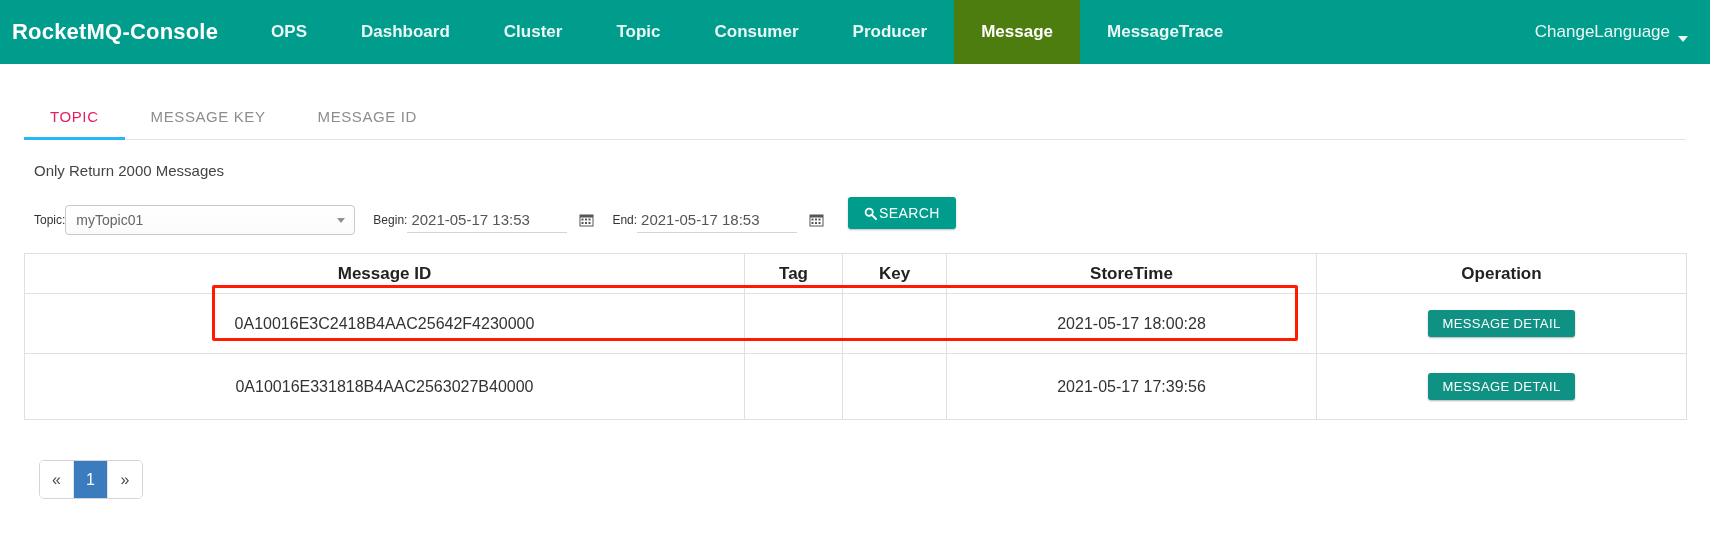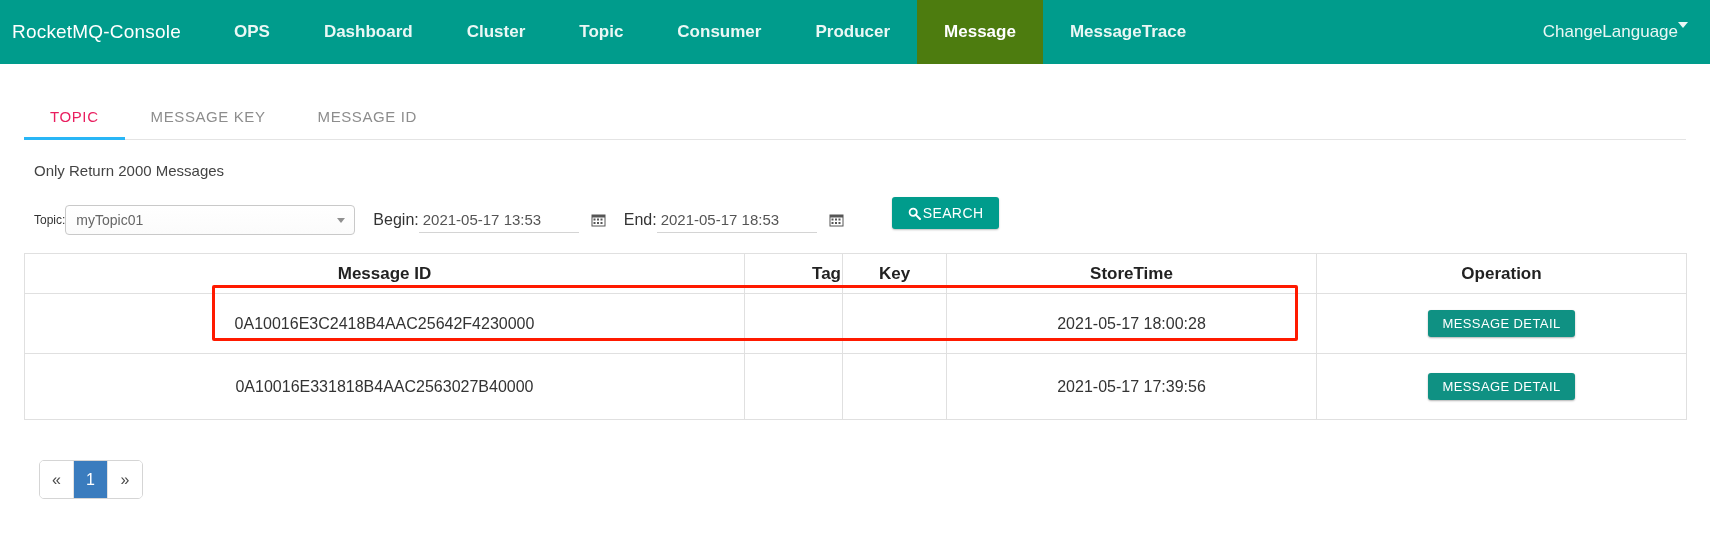--- a/index.html
+++ b/index.html
@@ -17,22 +17,22 @@
     height:64px;
     background:#009c8c;
     display:flex;
     align-items:stretch;
     position:relative;
   }
   .brand {
     display:flex; align-items:center;
     padding:0 26px 0 12px;
     color:#ffffff;
-    font-size:19px;
-    font-weight:normal;
+    font-size:22px;
+    font-weight:bold;
     letter-spacing:0.2px;
     white-space:nowrap;
   }
   .nav-items { display:flex; align-items:stretch; }
   .nav-item {
     display:flex; align-items:center;
     padding:0 27px;
     color:#eaf7f5;
     font-size:17px;
     white-space:nowrap;
@@ -41,21 +41,21 @@
   }
   .nav-item.active { background:#4d7c0f; color:#ffffff; }
   .nav-right {
     margin-left:auto;
     display:flex; align-items:center;
     padding-right:22px;
   }
   .lang {
     color:#eaf7f5;
     font-size:17px;
-    display:flex; align-items:flex-start; 
+    display:flex; align-items:flex-end; gap:8px;
     cursor:pointer;
     white-space:nowrap;
   }
   .caret {
     width:0;height:0;
     border-left:5px solid transparent;
     border-right:5px solid transparent;
     border-top:6px solid #eaf7f5;
     display:inline-block;
   }
@@ -117,21 +117,21 @@
   }
   .select-val { font-size:14px; color:#666; }
   .select-caret {
     position:absolute; right:9px;
     width:0;height:0;
     border-left:4px solid transparent;
     border-right:4px solid transparent;
     border-top:5px solid #909090;
   }
 
-  .dt-label { margin-left:18px; font-size:16px; }
+  .dt-label { margin-left:18px; font-size:12px; }
   .dt-input {
     width:160px;
     border:none;
     border-bottom:1px solid #d4d4d4;
     font-size:15px;
     color:#555;
     font-family:"Liberation Sans", sans-serif;
     padding:3px 2px 4px 4px;
     background:transparent;
     outline:none;
@@ -139,21 +139,21 @@
   .cal-icon {
     margin-left:12px;
     width:15px; height:14px;
     position:relative;
     display:inline-block;
     cursor:pointer;
   }
   .cal-icon svg { display:block; }
 
   .search-btn {
-    margin-left:48px;
+    margin-left:24px;
     background:#009c8c;
     color:#ffffff;
     border:none;
     border-radius:3px;
     height:32px;
     padding:0 16px;
     font-size:14px;
     letter-spacing:0.4px;
     cursor:pointer;
     display:inline-flex;
@@ -170,21 +170,21 @@
   table { border-collapse:collapse; width:1662px; table-layout:fixed; }
   th, td {
     border:1px solid #e0e0e0;
     text-align:center;
     font-size:16px;
   }
   th { font-weight:bold; color:#222; height:40px; font-size:17px; }
   td { height:66px; color:#333; }
   tr.row-1 td { height:60px; }
   .col-msgid { width:720px; }
-  .col-tag   { width:98px;text-align:right; }
+  .col-tag   { width:98px; }
   .col-key   { width:104px; }
   .col-store { width:370px; }
   .col-op    { width:370px; }
 
   .detail-btn {
     background:#0f9183;
     color:#ffffff;
     border:none;
     border-radius:3px;
     height:27px;

